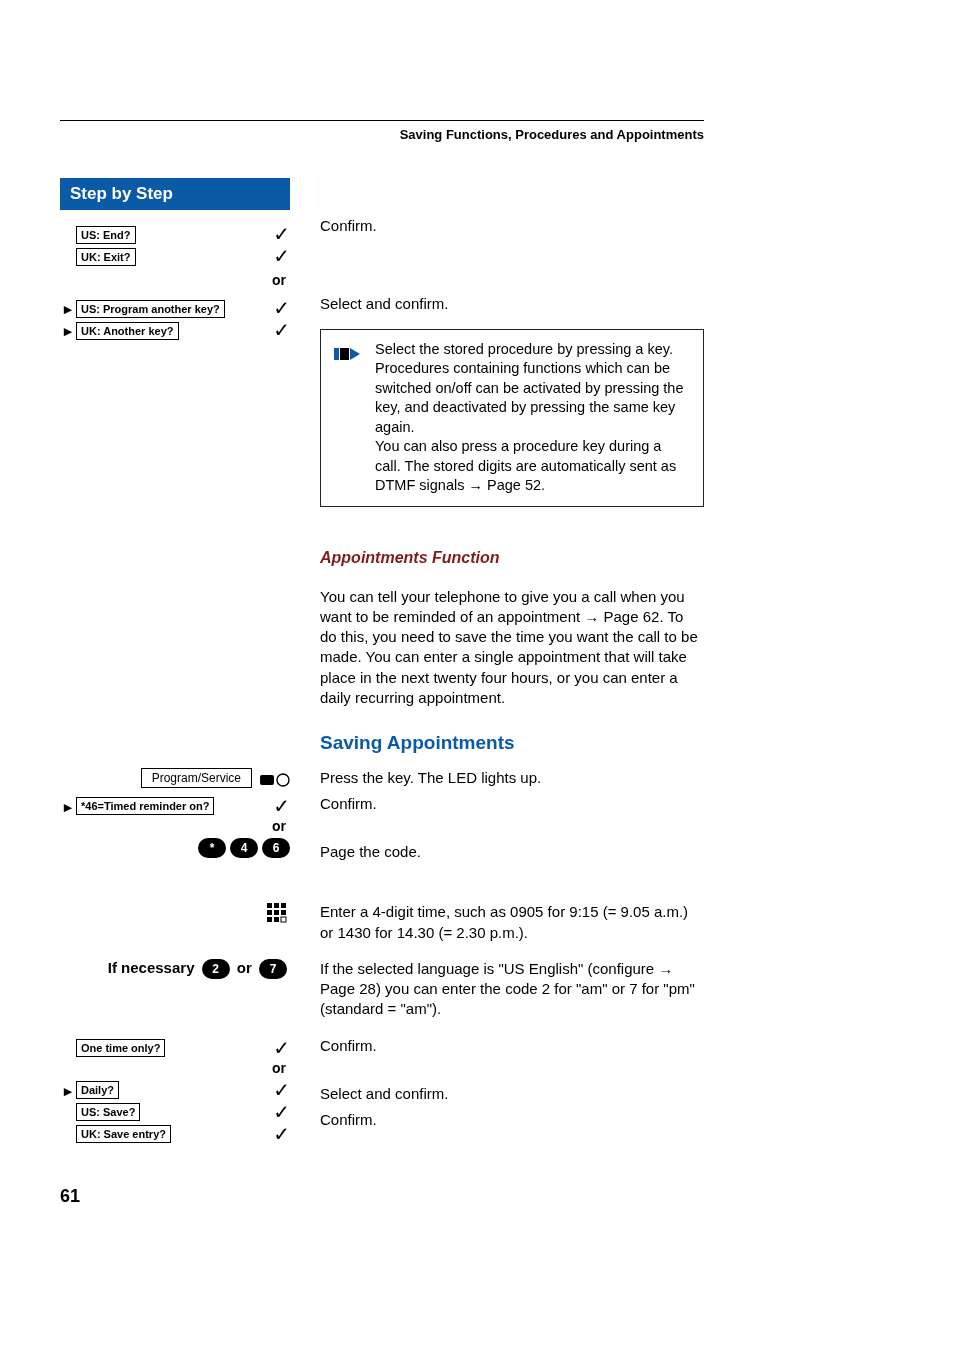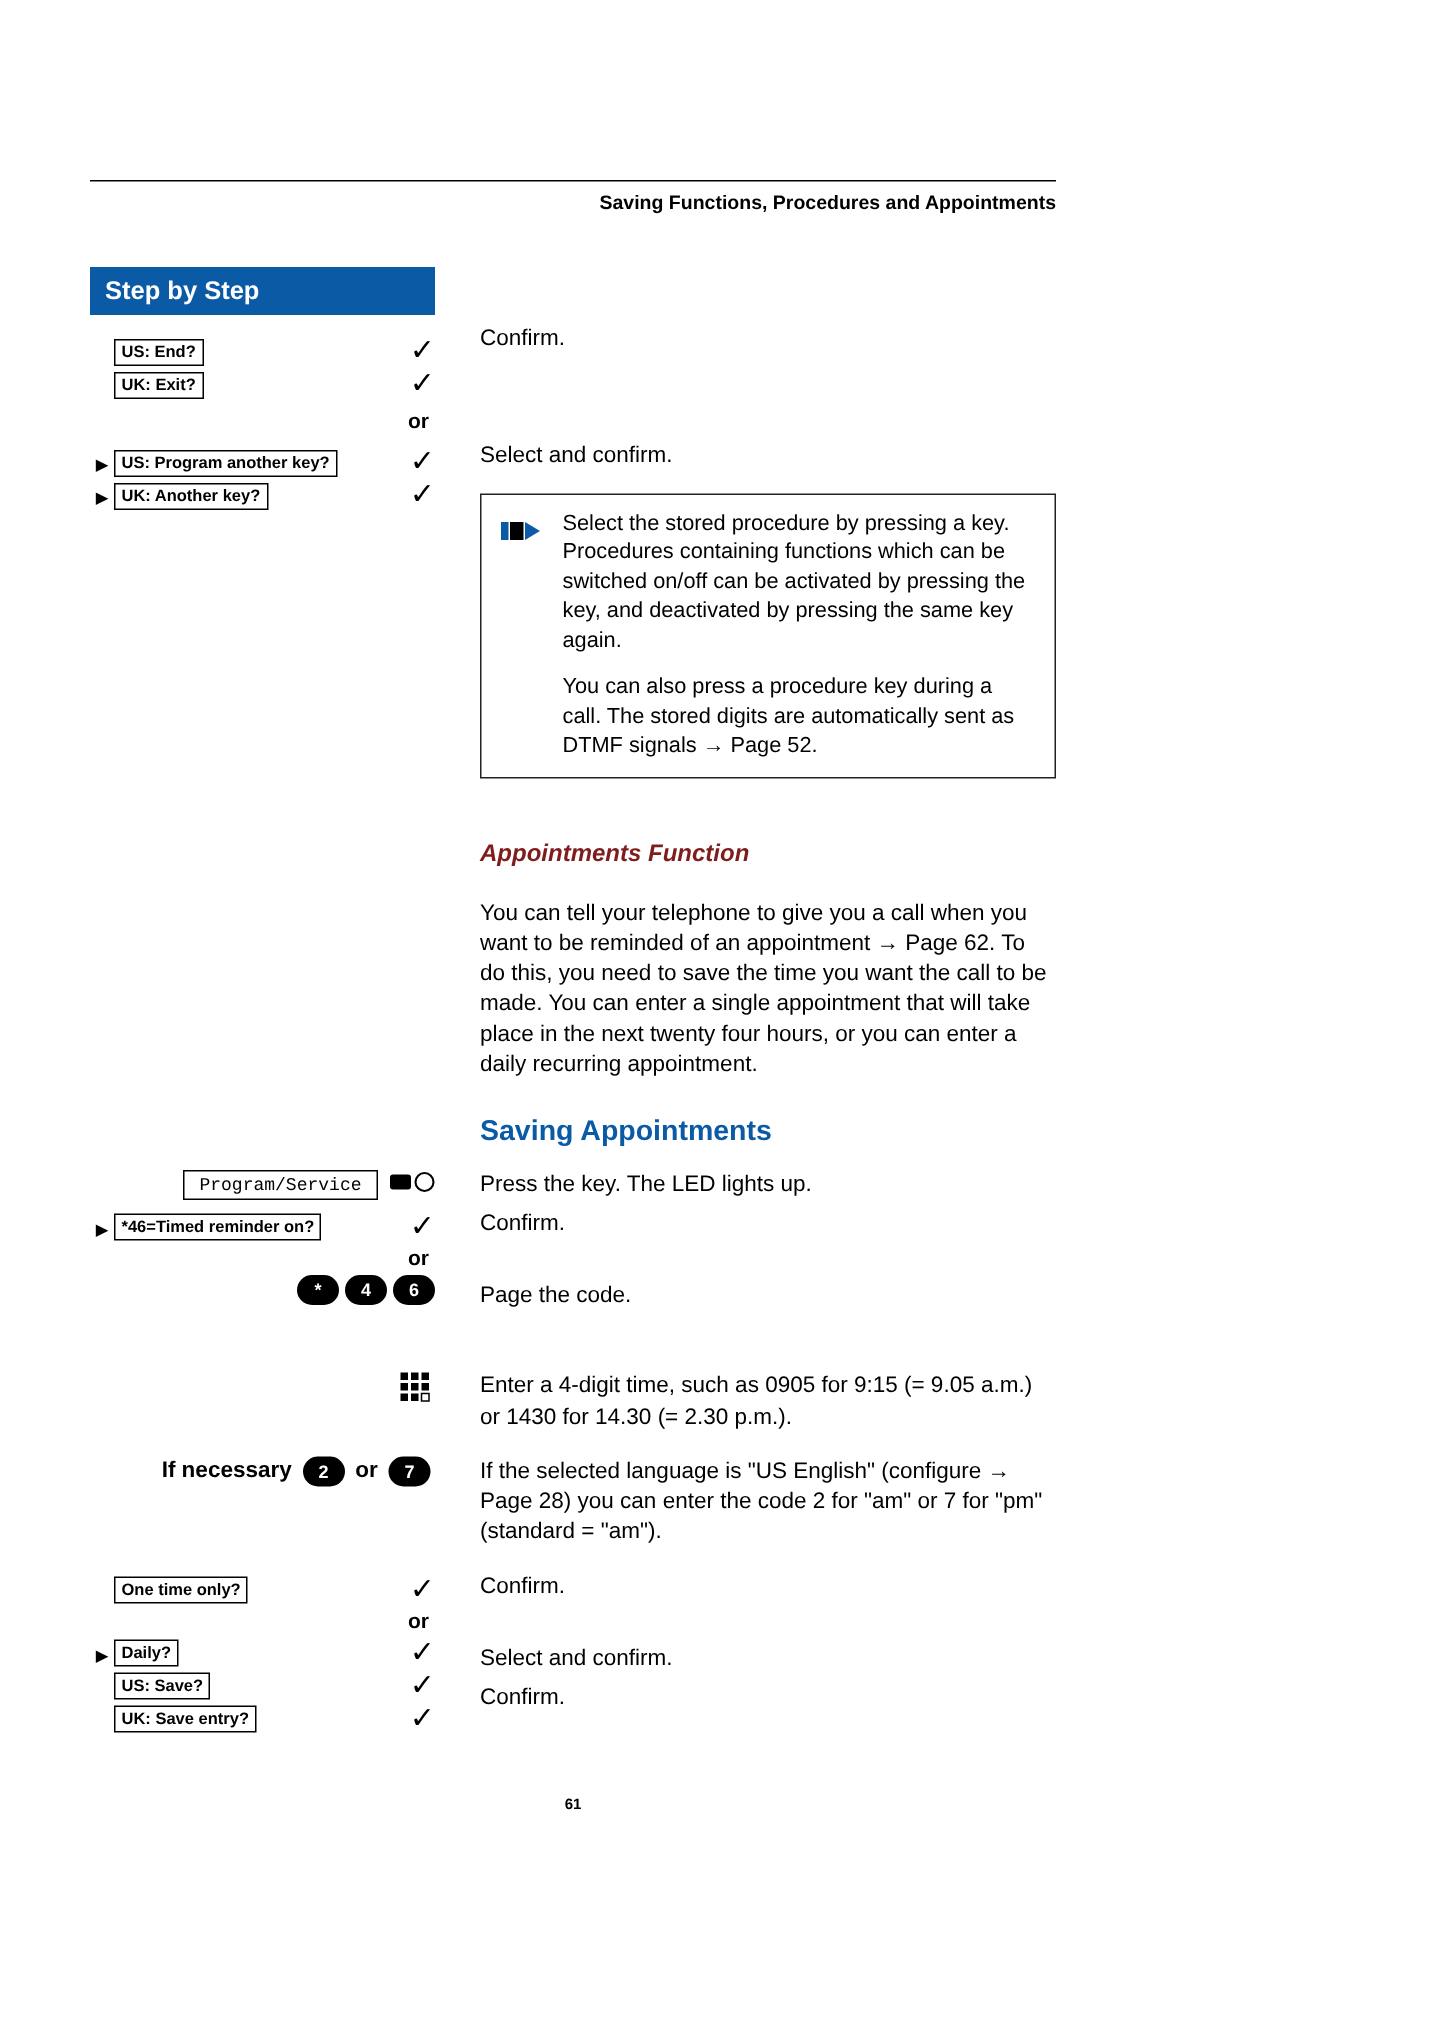--- a/index.html
+++ b/index.html
@@ -16,33 +16,33 @@
   .arrow-pre { width: 16px; text-align: center; font-size: 14px; }
   .arrow-pre::before { content: "▶"; font-size: 11px; }
   .arrow-pre.empty::before { content: ""; }
   .box-slot { flex: 1; }
   .check-slot { width: 26px; text-align: right; font-size: 20px; line-height: 1; padding-left: 4px; }
   .or-line { text-align: right; font-size: 14px; font-weight: bold; padding-right: 4px; margin: 6px 0 10px 0; }
   .spacer { height: 10px; }
   .big-spacer { height: 34px; }
   .note-box { display: flex; border: 1px solid #222; padding: 10px 12px; margin-top: 14px; gap: 12px; }
   .note-icon { flex: 0 0 30px; }
-  .note-body p { margin-bottom: 12px; font-size: 14.5px; line-height: 1.35; }
+  .note-body p { margin-bottom: 0; font-size: 14.5px; line-height: 1.35; }
   .note-body p:last-child { margin-bottom: 0; }
   h2.sec { color: #7f1d1d; font-size: 16px; font-weight: bold; margin: 40px 0 18px 0; font-style: italic; }
   h3.sub { color: #0b5aa6; font-size: 19px; font-weight: bold; margin: 22px 0 12px 0; }
   .right p.body { margin-bottom: 14px; }
   .right p.step-desc { margin-bottom: 6px; }
-  .prog-key { display: flex; align-items: flex-start; justify-content: flex-end; gap: 8px; font-family: Liberation Mono, monospace; }
+  .prog-key { display: flex; align-items: flex-end; justify-content: flex-end; gap: 8px; }
   .prog-label { border: 1px solid #000; font-size: 12px; padding: 2px 10px; }
   .key-row-right { display: flex; justify-content: flex-end; gap: 4px; align-items: center; margin: 4px 0; }
   .oval { display: inline-flex; align-items: center; justify-content: center; width: 28px; height: 20px; border-radius: 10px; background: #000; color: #fff; font-size: 12px; font-weight: bold; }
   .ifnec { text-align: right; font-size: 15px; font-weight: bold; }
   .ifnec .oval { vertical-align: middle; margin: 0 3px; }
-  .pagefoot { text-align: center; font-size: 10px; font-weight: bold; margin-top: 40px; }
+  .pagefoot { text-align: left; font-size: 18px; font-weight: bold; margin-top: 40px; }
   .link-arrow::before { content: "→ "; }
   svg { display: block; }
 </style>
 </head>
 <body>
 
 <div class="page">
 
   <div class="hr-top"></div>
   <div class="running-head">Saving Functions, Procedures and Appointments</div>

